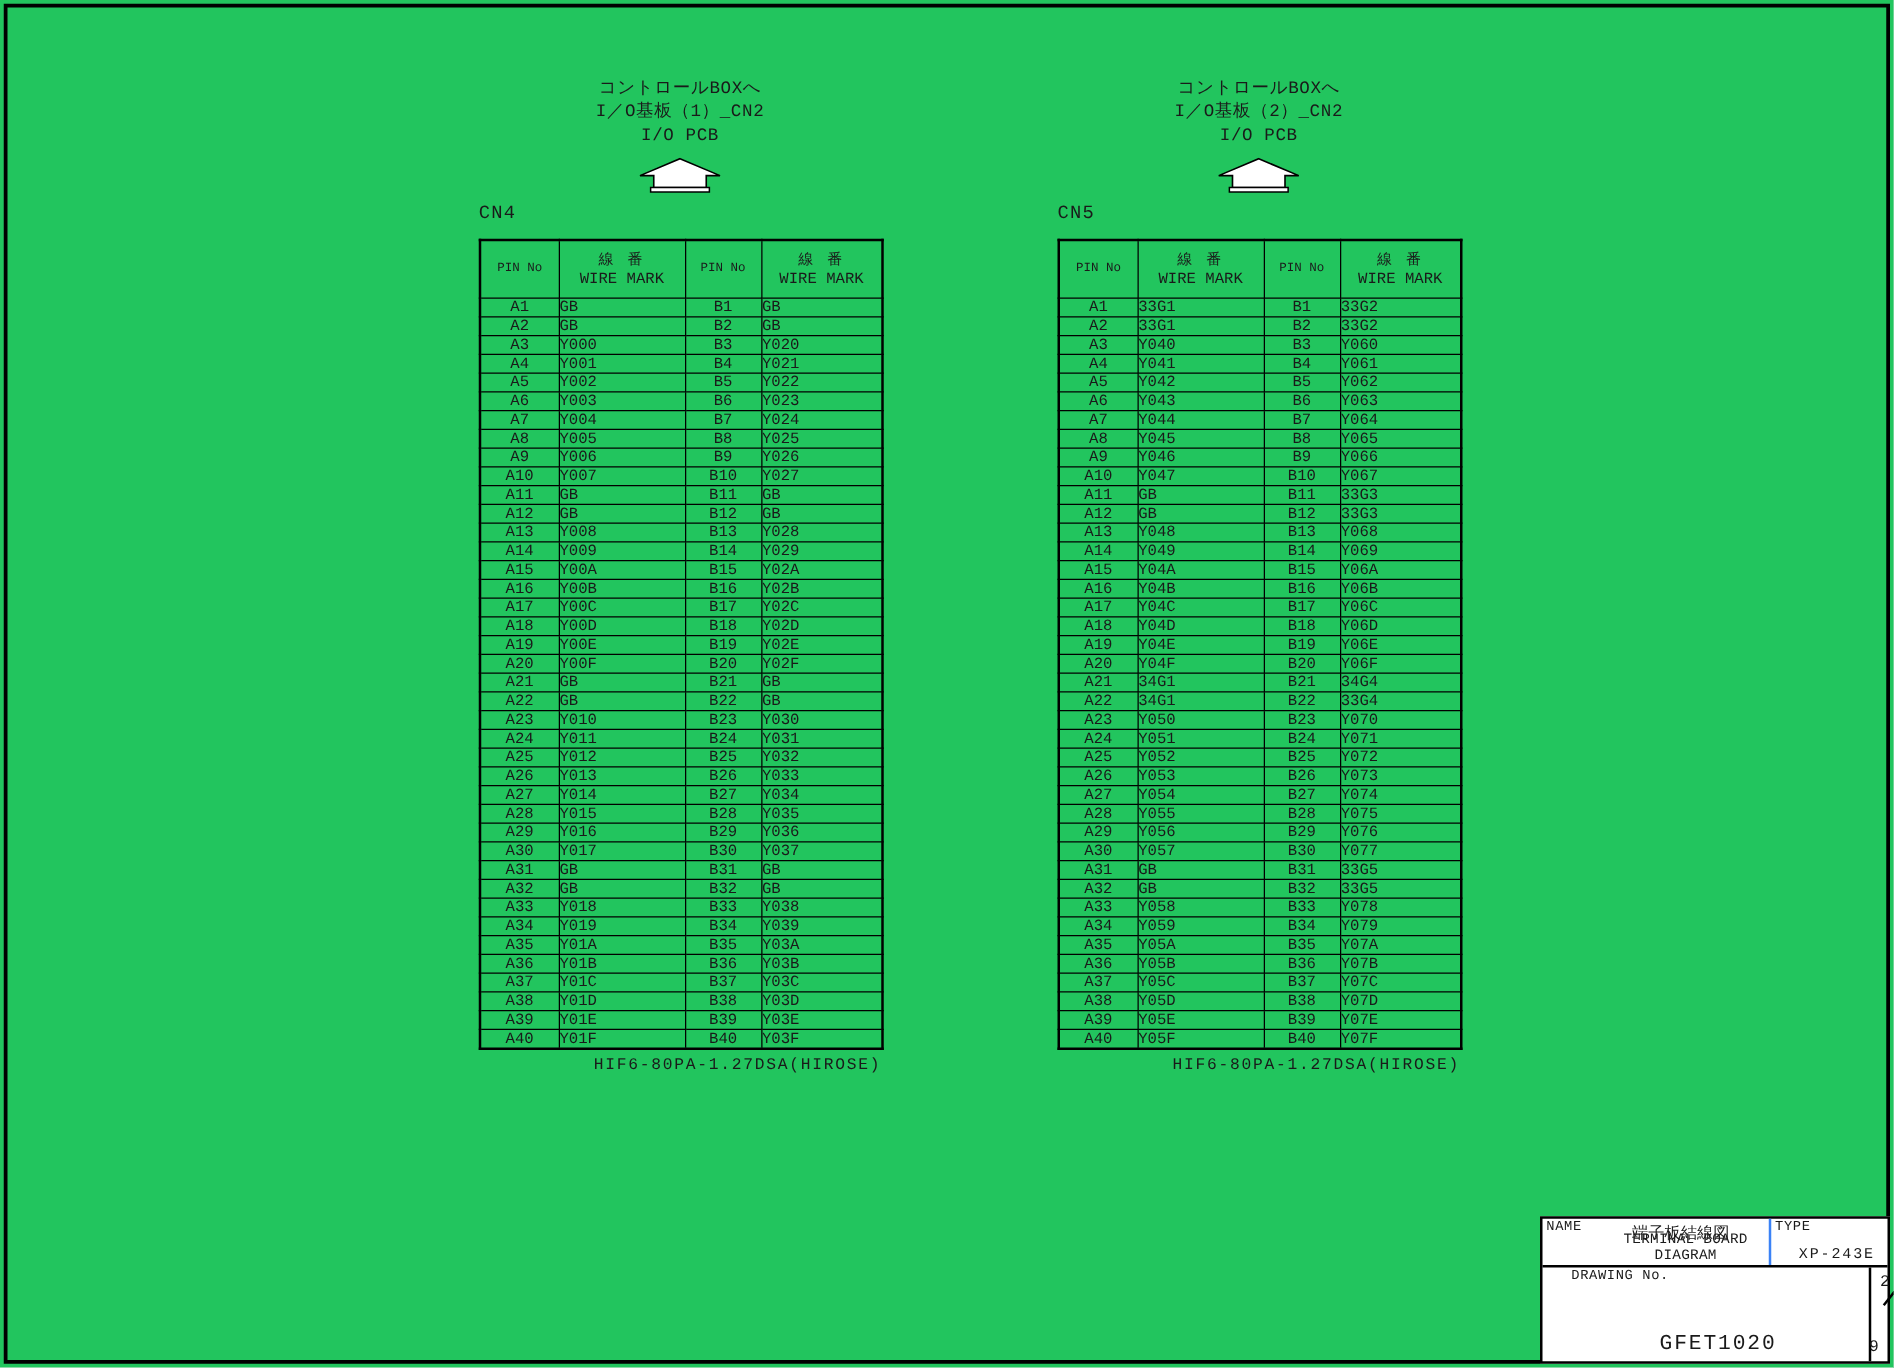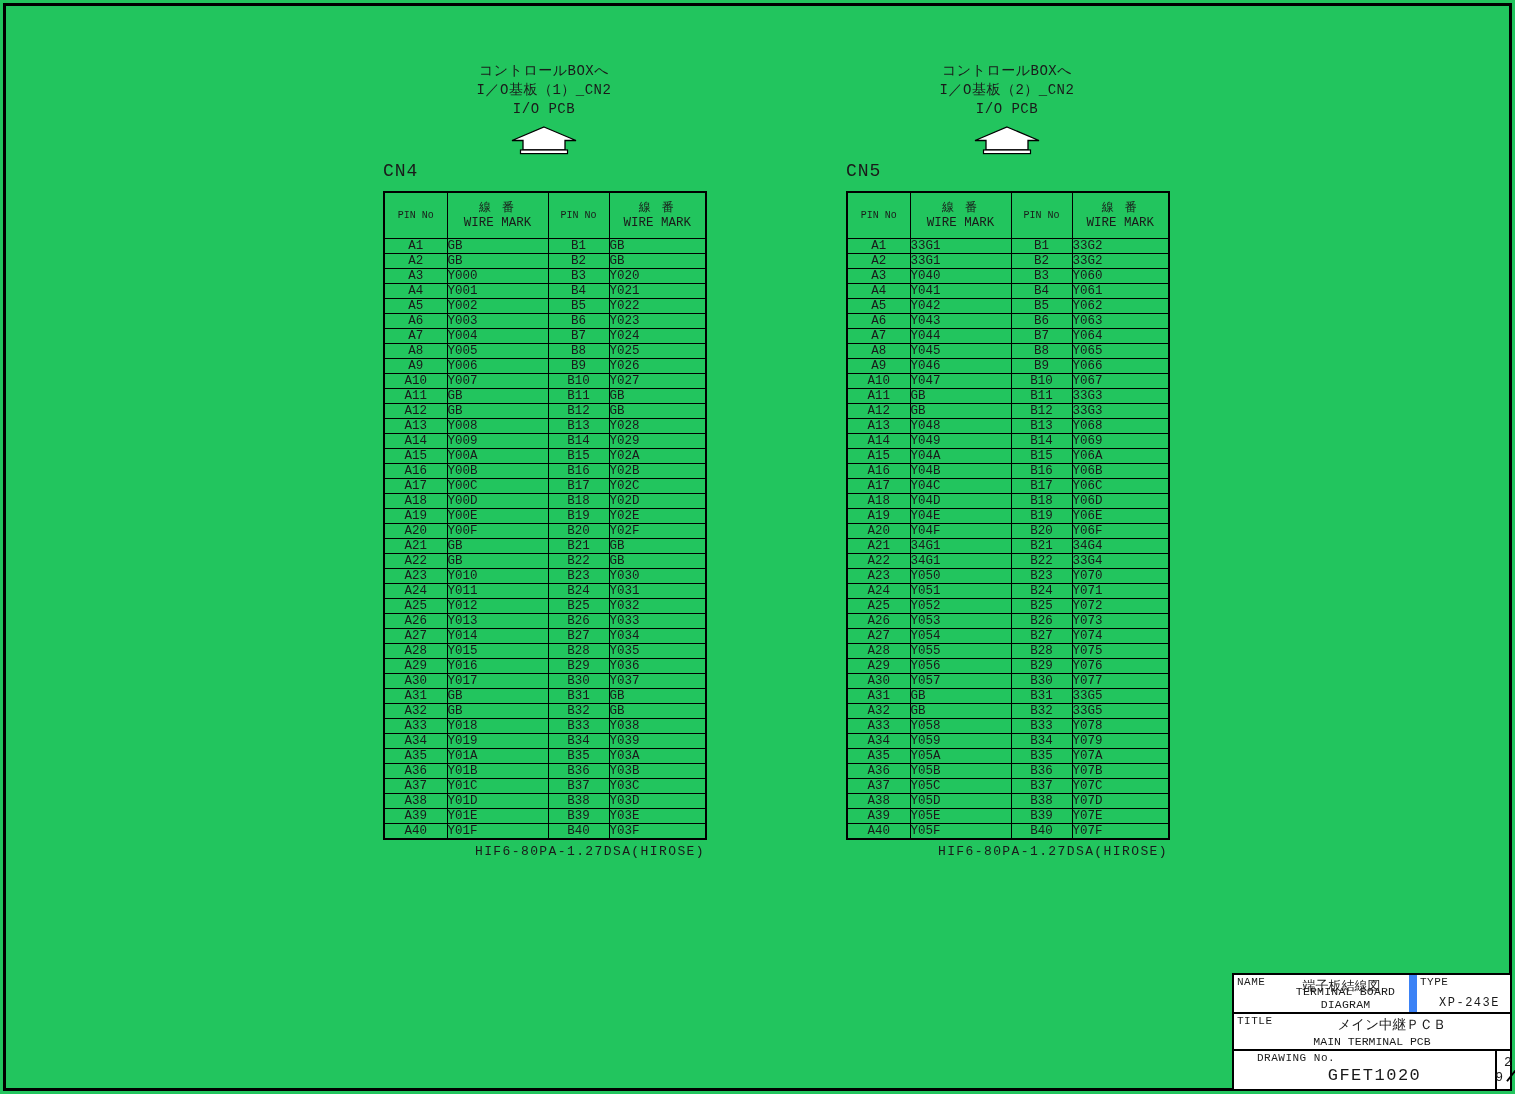--- a/index.html
+++ b/index.html
@@ -12,21 +12,21 @@
     position:absolute;left:3px;top:3px;right:3px;bottom:3px;
     border:3px solid #000;pointer-events:none;
   }
 
   
   .connector{position:absolute;top:62px;width:322px;}
   .connector.c1{left:383px;}
   .connector.c2{left:846px;}
   .dest-lines{text-align:center;font-size:14px;line-height:19px;letter-spacing:0.5px;}
   .arrow-wrap{text-align:center;margin-top:7px;height:31px;}
-  .cn-label{font-size:18px;line-height:16px;margin-top:6px;letter-spacing:1px;}
+  .cn-label{font-size:15px;line-height:16px;margin-top:6px;letter-spacing:1px;}
 
   table.pin-table{
     border-collapse:collapse;table-layout:fixed;width:322px;margin-top:12px;
   }
   table.pin-table th,table.pin-table td{
     border:1px solid #000;padding:0;overflow:hidden;white-space:nowrap;
   }
   table.pin-table{border:2px solid #000;}
   table.pin-table thead th{height:45px;font-weight:normal;}
   th.pin-h{font-size:10px;text-align:center;}
@@ -43,21 +43,21 @@
   .title-block{
     position:absolute;left:1232px;top:973px;width:280px;height:118px;
     border:2px solid #000;box-sizing:border-box;background:#fff;
     display:flex;flex-direction:column;
   }
   .tb-row{display:flex;box-sizing:border-box;}
   .tb-row1{height:39px;border-bottom:2px solid #000;}
   .tb-row2{height:37px;border-bottom:2px solid #000;}
   .tb-row3{flex:1;padding-left:20px;}
   .tb-cell{position:relative;box-sizing:border-box;}
-  .tb-name{width:183px;border-right:8px solid #3b82f6;}
+  .tb-name{width:183px;border-right:2px solid #3b82f6;}
   .tb-type{flex:1;}
   .tb-title{flex:1;}
   .tb-drawing{width:243px;border-right:2px solid #000;}
   .tb-page{flex:1;}
   .tb-label{position:absolute;left:3px;top:1px;font-size:11px;letter-spacing:0.5px;}
   .tb-name-jp{position:absolute;left:40px;right:0;top:2px;text-align:center;font-size:13px;}
   .tb-name-en{position:absolute;left:0;right:0;bottom:1px;text-align:center;font-size:11.5px;letter-spacing:0.2px;padding-left:48px;}
   .tb-type-val{position:absolute;left:12px;right:0;bottom:2px;text-align:center;font-size:12px;letter-spacing:1.5px;}
   .tb-title-jp{position:absolute;left:40px;right:0;top:2px;text-align:center;font-size:13.5px;}
   .tb-title-en{position:absolute;left:0;right:0;bottom:1px;text-align:center;font-size:11.5px;}
@@ -641,27 +641,20 @@
       <div class="tb-cell tb-name">
         <span class="tb-label">NAME</span>
         <span class="tb-name-jp">端子板結線図</span>
         <span class="tb-name-en">TERMINAL BOARD DIAGRAM</span>
       </div>
       <div class="tb-cell tb-type">
         <span class="tb-label">TYPE</span>
         <span class="tb-type-val">XP-243E</span>
       </div>
     </div>
-    <div class="tb-row tb-row2">
-      <div class="tb-cell tb-title">
-        <span class="tb-label">TITLE</span>
-        <span class="tb-title-jp">メイン中継ＰＣＢ</span>
-        <span class="tb-title-en">MAIN TERMINAL PCB</span>
-      </div>
-    </div>
     <div class="tb-row tb-row3">
       <div class="tb-cell tb-drawing">
         <span class="tb-label">DRAWING No.</span>
         <span class="tb-drawing-val">GFET1020</span>
       </div>
       <div class="tb-cell tb-page">
         <span class="frac">
           <span class="num">2</span>
           <span class="slash"></span>
           <span class="den">9</span>

